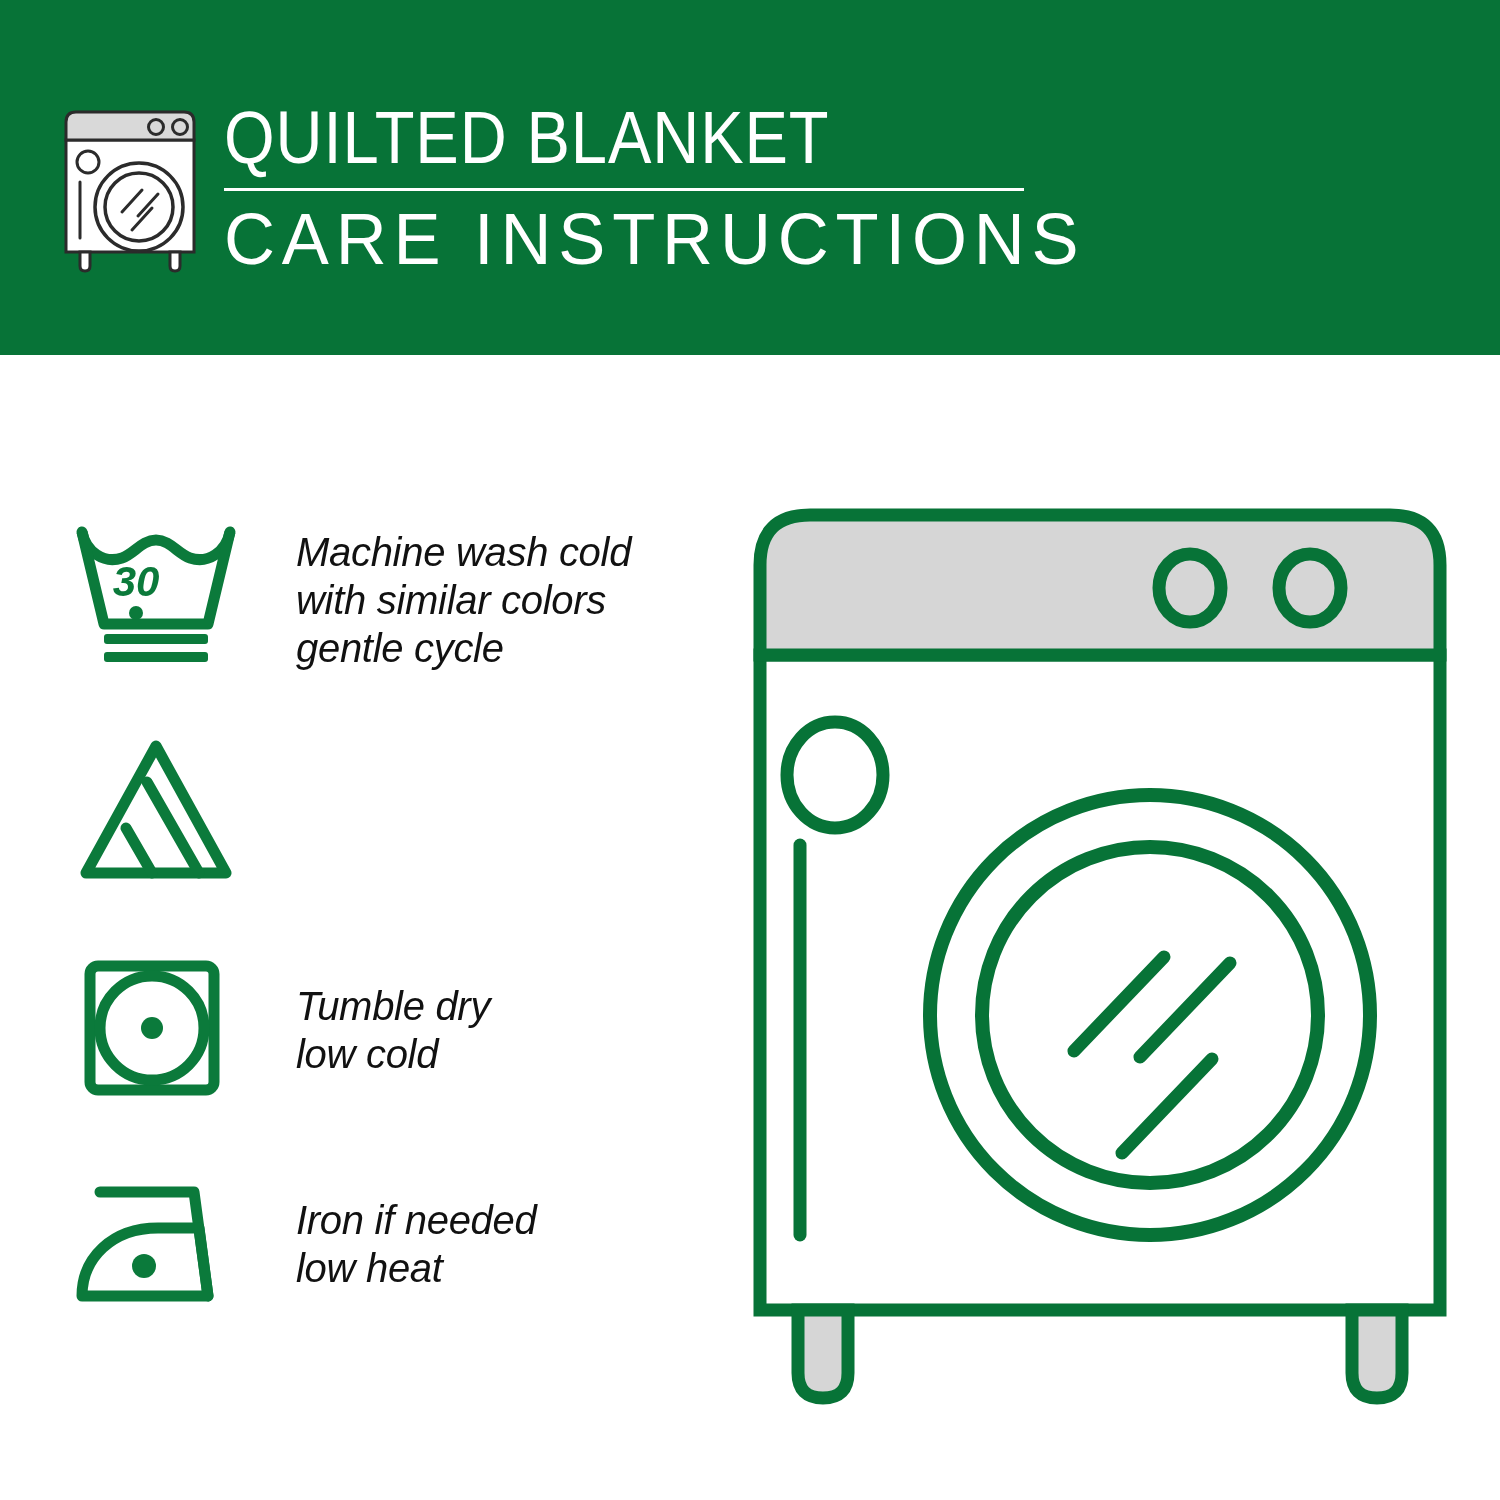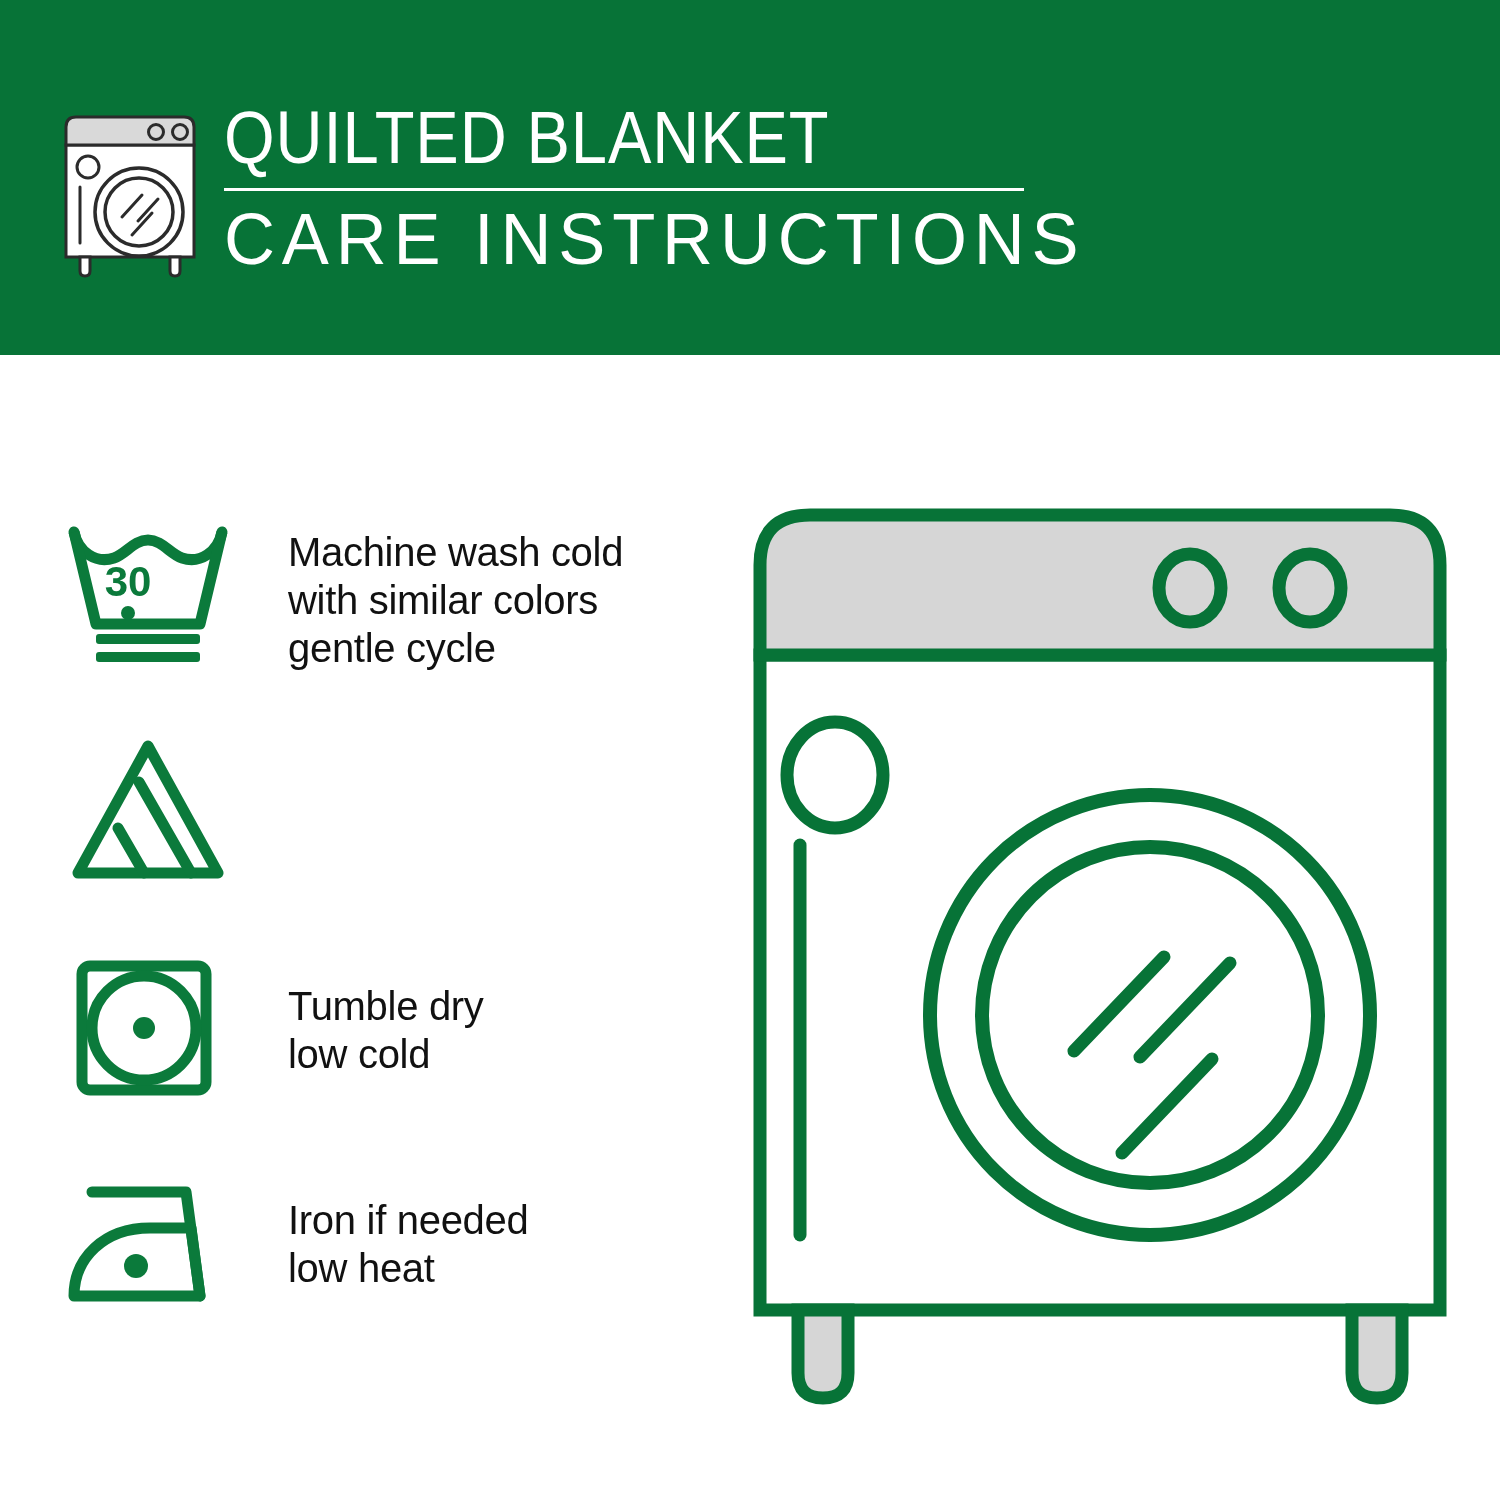--- a/index.html
+++ b/index.html
@@ -22,21 +22,21 @@
     top: 0;
     width: 1500px;
     height: 355px;
     background: #077337;
   }
   #header-inner {
     position: absolute;
     left: 60px;
     top: 98px;
     display: flex;
-    align-items: flex-end;
+    align-items: flex-start;
   }
   #header-machine-icon {
     width: 150px;
     height: 168px;
     flex: 0 0 auto;
     margin-top: 8px;
   }
   #header-titles {
     margin-left: 14px;
     display: flex;
@@ -66,23 +66,24 @@
     letter-spacing: 7px;
     font-weight: 400;
     transform: scaleX(0.98);
     transform-origin: left center;
     white-space: nowrap;
   }
 
   
   #care-list {
     position: absolute;
-    left: 60px;
+    left: 68px;
     top: 512px;
     width: 640px;
+    font-style: italic;
   }
   .care-row {
     display: flex;
     align-items: flex-start;
     height: 218px;
   }
   .care-symbol {
     flex: 0 0 auto;
     width: 176px;
     height: 160px;

